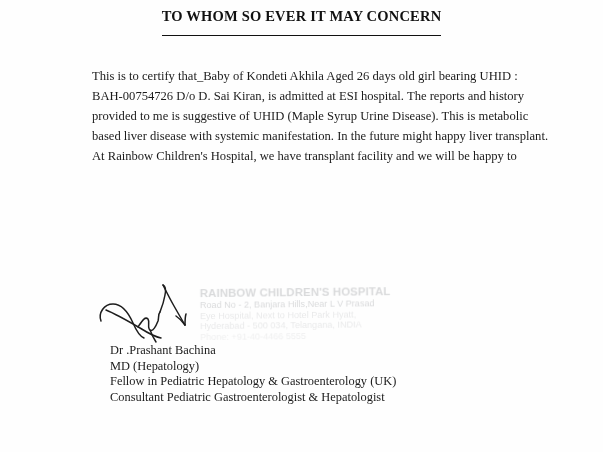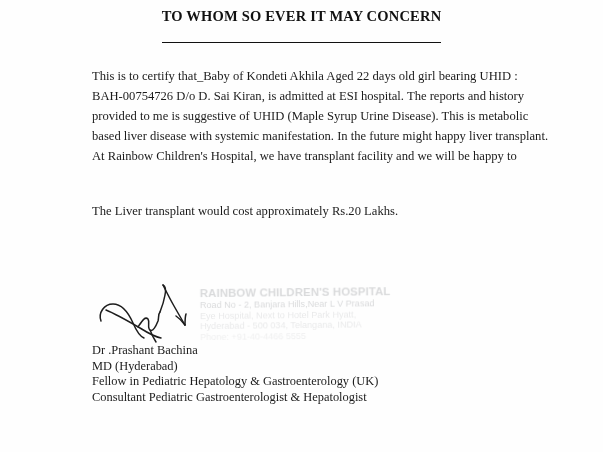--- a/index.html
+++ b/index.html
@@ -30,21 +30,21 @@
     left: 0;
     width: 603px;
     text-align: center;
     font-size: 14.5px;
     font-weight: bold;
     letter-spacing: 0.2px;
     color: #111;
   }
   .doc-title span {
     border-bottom: 1.6px solid #111;
-    padding-bottom: 18px;
+    padding-bottom: 11px;
   }
 
   
   .body-block {
     position: absolute;
     left: 92px;
     top: 66px;
     width: 420px;
   }
   .body-line {
@@ -87,20 +87,21 @@
     position: absolute;
     left: 92px;
     top: 343px;
     width: 330px;
   }
   .signer-line {
     font-size: 12.4px;
     line-height: 15.6px;
     color: #1b1b1b;
     white-space: nowrap;
+    margin-left: 18px;
   }
 
   
   .stamp {
     position: absolute;
     left: 200px;
     top: 286px;
     width: 215px;
     opacity: 0.30;
     color: #54585e;
@@ -128,49 +129,46 @@
 </head>
 <body>
 
 <div class="page">
 
   <div class="doc-title">
     <span>TO WHOM SO EVER IT MAY CONCERN</span>
   </div>
 
   <div class="body-block">
-    <div class="body-line">This is to certify that_Baby of Kondeti Akhila Aged 22 days old girl bearing UHID :</div>
+    <div class="body-line">This is to certify that_Baby of Kondeti Akhila Aged 26 days old girl bearing UHID :</div>
     <div class="body-line">BAH-00754726 D/o D. Sai Kiran, is admitted at ESI hospital. The reports and history</div>
     <div class="body-line">provided to me is suggestive of UHID (Maple Syrup Urine Disease). This is metabolic</div>
     <div class="body-line">based liver disease with systemic manifestation. In the future might happy liver transplant.</div>
     <div class="body-line">At Rainbow Children's Hospital, we have transplant facility and we will be happy to</div>
   </div>
 
-  <div class="cost-block">
-    <div class="cost-line">The Liver transplant would cost approximately Rs.20 Lakhs.</div>
-  </div>
 
   <div class="signature-area">
     <svg width="120" height="62" viewBox="0 0 120 62" fill="none">
       <g stroke="#1d1d1d" stroke-width="1.5" stroke-linecap="round" stroke-linejoin="round" fill="none">
         <path d="M9 38 C6 30, 12 21, 21 21 C31 21, 37 31, 41 40 C44 47, 47 53, 52 55"></path>
         <path d="M14 27 C24 31, 36 38, 48 45 C56 50, 63 54, 69 55"></path>
         <path d="M46 44 C50 38, 53 33, 56 36 C58 39, 55 45, 58 47 C61 49, 64 43, 66 38 C67 35, 66 31, 68 29"></path>
         <path d="M58 47 C60 52, 62 56, 64 59"></path>
         <path d="M68 29 C70 24, 72 18, 73 12 C74 7, 73 3, 71 2"></path>
         <path d="M71 2 C74 8, 78 16, 82 23 C86 30, 90 37, 93 42"></path>
         <path d="M93 42 C90 38, 87 35, 84 33"></path>
         <path d="M93 42 C93 38, 93 34, 94 31"></path>
       </g>
     </svg>
   </div>
 
   <div class="signer-block">
     <div class="signer-line">Dr .Prashant Bachina</div>
-    <div class="signer-line">MD (Hyderabad)</div>
+    <div class="signer-line">MD (Hepatology)</div>
     <div class="signer-line">Fellow in Pediatric Hepatology &amp; Gastroenterology (UK)</div>
     <div class="signer-line">Consultant Pediatric Gastroenterologist &amp; Hepatologist</div>
   </div>
 
   <div class="stamp">
     <div class="stamp-title fade-m">RAINBOW CHILDREN'S HOSPITAL</div>
     <div class="stamp-line fade-m">Road No - 2, Banjara Hills,Near L V Prasad</div>
     <div class="stamp-line fade-l">Eye Hospital, Next to Hotel Park Hyatt,</div>
     <div class="stamp-line fade-l">Hyderabad - 500 034, Telangana, INDIA</div>
     <div class="stamp-line fade-xl">Phone: +91-40-4466 5555</div>

